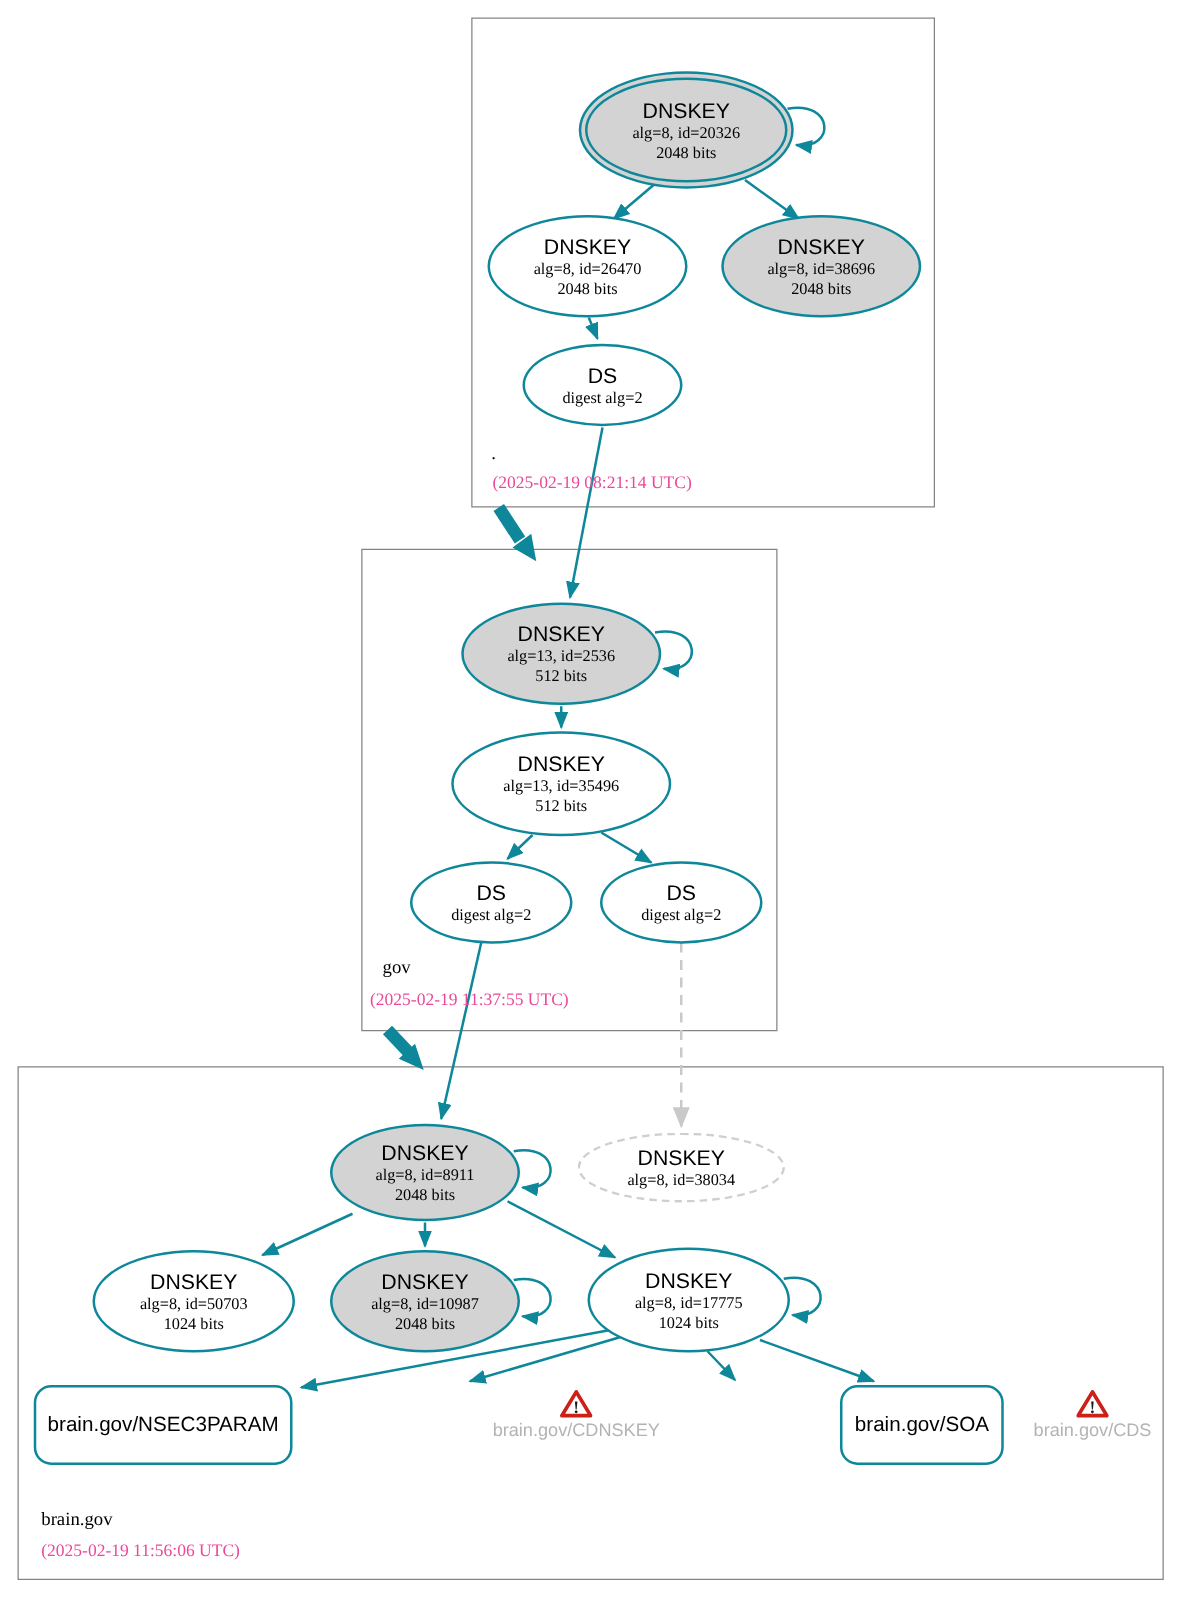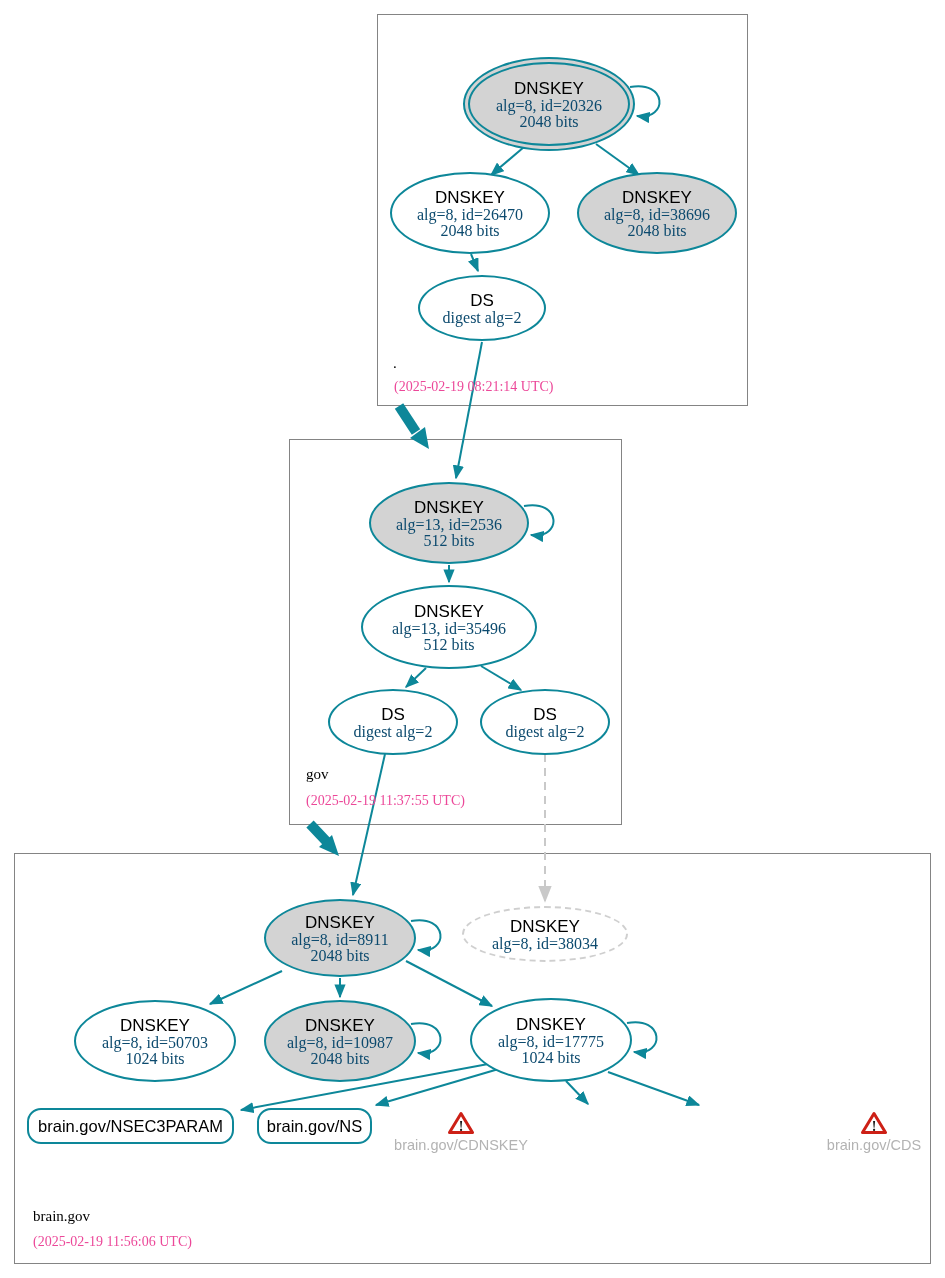--- a/index.html
+++ b/index.html
@@ -7,22 +7,22 @@
           font-family:"Liberation Serif",serif;}
   .zone-box{position:absolute;border:1px solid #848484;background:transparent;box-sizing:border-box;}
   #edges{position:absolute;left:0;top:0;width:945px;height:1278px;pointer-events:none;}
   .node{position:absolute;display:flex;flex-direction:column;align-items:center;justify-content:center;
         border:2px solid #0d8799;border-radius:50%;background:#fff;text-align:left;box-sizing:border-box;z-index:3;}
   .fill-gray{background:#d3d3d3;}
   .node-inner{position:absolute;inset:3px;border:2px solid #0d8799;border-radius:50%;background:#d3d3d3;
         display:flex;flex-direction:column;align-items:center;justify-content:center;box-sizing:border-box;}
   .node-dashed{border:2px dashed #cfcfcf;}
   .ntitle{font-family:"Liberation Sans",sans-serif;font-size:17px;line-height:19px;color:#000;}
-  .ndetail{font-family:"Liberation Serif",serif;font-size:16px;line-height:15.5px;color:#0c4a6e;}
-  .rrset{position:absolute;display:flex;align-items:center;justify-content:center;height:36px;
+  .ndetail{font-family:"Liberation Serif",serif;font-size:13px;line-height:15.5px;color:#000000;}
+  .rrset{position:absolute;display:flex;align-items:center;justify-content:center;height:64px;
          border:2px solid #0d8799;border-radius:14px;background:#fff;box-sizing:border-box;
          font-family:"Liberation Sans",sans-serif;font-size:16.5px;color:#000;z-index:3;}
   .zone-name{position:absolute;font-family:"Liberation Serif",serif;font-size:15px;color:#000;z-index:2;}
   .zone-ts{position:absolute;font-family:"Liberation Serif",serif;font-size:14px;color:#ec4899;z-index:2;}
   .warn-group{position:absolute;z-index:3;}
   .warn-icon{position:absolute;left:50%;transform:translateX(-50%);top:0;}
   .warn-label{position:absolute;top:26px;left:50%;transform:translateX(-50%);white-space:nowrap;
          font-family:"Liberation Sans",sans-serif;font-size:14.5px;color:#b3b3b3;}
 </style>
 </head>
@@ -117,21 +117,21 @@
   </div>
   <div class="node" style="left:328px;top:689px;width:130px;height:66px;">
     <div class="ntitle">DS</div>
     <div class="ndetail">digest alg=2</div>
   </div>
   <div class="node" style="left:480px;top:689px;width:130px;height:66px;">
     <div class="ntitle">DS</div>
     <div class="ndetail">digest alg=2</div>
   </div>
   <div class="zone-name" style="left:306px;top:766px;text-align:center;">gov</div>
-  <div class="zone-ts" style="left:306px;top:793px;">(2025-02-19 11:37:55 UTC)</div>
+  <div class="zone-ts" style="left:296px;top:793px;">(2025-02-19 11:37:55 UTC)</div>
 
   <div class="node fill-gray" style="left:264px;top:899px;width:152px;height:78px;">
     <div class="ntitle">DNSKEY</div>
     <div class="ndetail">alg=8, id=8911</div>
     <div class="ndetail">2048 bits</div>
   </div>
   <div class="node node-dashed" style="left:462px;top:906px;width:166px;height:56px;">
     <div class="ntitle">DNSKEY</div>
     <div class="ndetail">alg=8, id=38034</div>
   </div>
@@ -145,21 +145,21 @@
     <div class="ndetail">alg=8, id=10987</div>
     <div class="ndetail">2048 bits</div>
   </div>
   <div class="node" style="left:470px;top:998px;width:162px;height:84px;">
     <div class="ntitle">DNSKEY</div>
     <div class="ndetail">alg=8, id=17775</div>
     <div class="ndetail">1024 bits</div>
   </div>
 
   <div class="rrset" style="left:27px;top:1108px;width:207px;">brain.gov/NSEC3PARAM</div>
-  <div class="rrset" style="left:257px;top:1108px;width:115px;">brain.gov/NS</div>
+  <div class="rrset" style="left:672px;top:1108px;width:131px;">brain.gov/SOA</div>
 
   <div class="warn-group" style="left:361px;top:1111px;width:200px;height:50px;">
     <svg class="warn-icon" width="26" height="24" viewBox="0 0 26 24">
       <path d="M13,2.5 L24.5,21.5 L1.5,21.5 Z" fill="#ffffff" stroke="#cd2016" stroke-width="3" stroke-linejoin="round"></path>
       <text x="13" y="19.5" text-anchor="middle" font-family="Liberation Serif, serif" font-size="14" font-weight="bold" fill="#1a1a1a">!</text>
     </svg>
     <div class="warn-label">brain.gov/CDNSKEY</div>
   </div>
   <div class="warn-group" style="left:799px;top:1111px;width:150px;height:50px;">
     <svg class="warn-icon" width="26" height="24" viewBox="0 0 26 24">

